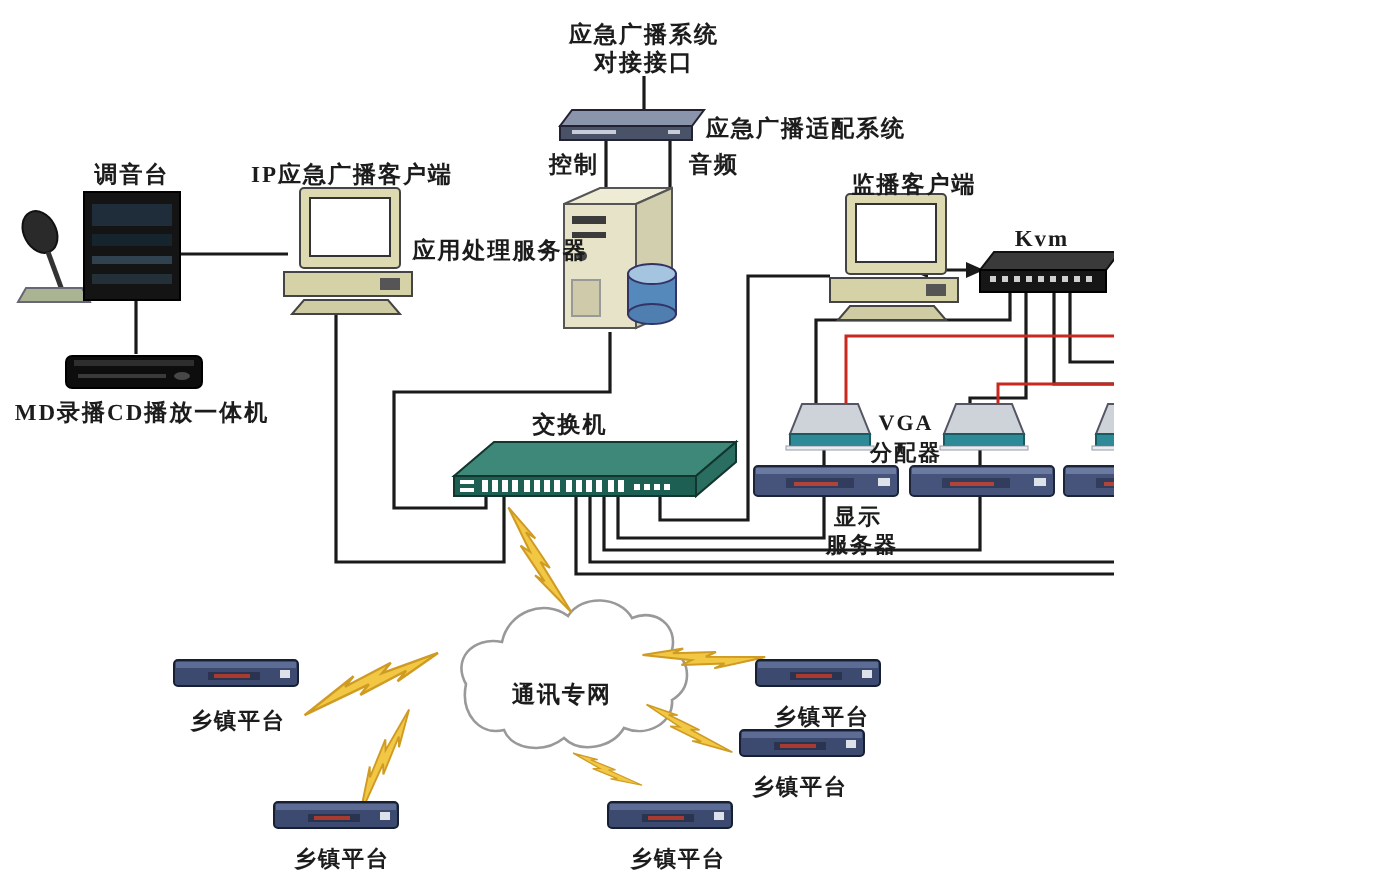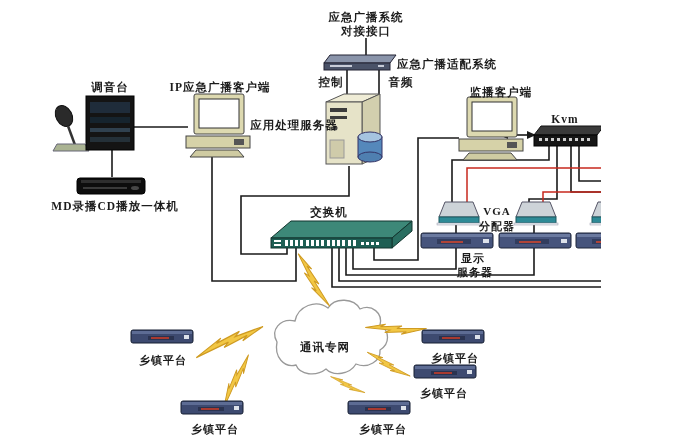--- a/index.html
+++ b/index.html
@@ -1,19 +1,18 @@
 <!DOCTYPE html>
 <html><head>
 <meta charset="utf-8">
 <style>
   html,body{margin:0;padding:0;background:#ffffff;}
   .stage{
     width:557px;height:441px;position:relative;background:#ffffff;overflow:hidden;
     font-family:"Liberation Serif","DejaVu Serif",serif;
-    padding-left:44px;
   }
   svg{display:block;}
   .lbl{
     font-family:"Liberation Serif","DejaVu Serif",serif;
     font-size:11.5px;font-weight:700;fill:#1c1c1c;letter-spacing:1px;
   }
   .lbl-sm{font-size:11px;}
   .blk{fill:none;stroke:#1a1a1a;stroke-width:1.6px;}
   .red{fill:none;stroke:#c8281e;stroke-width:1.5px;}
 </style>

